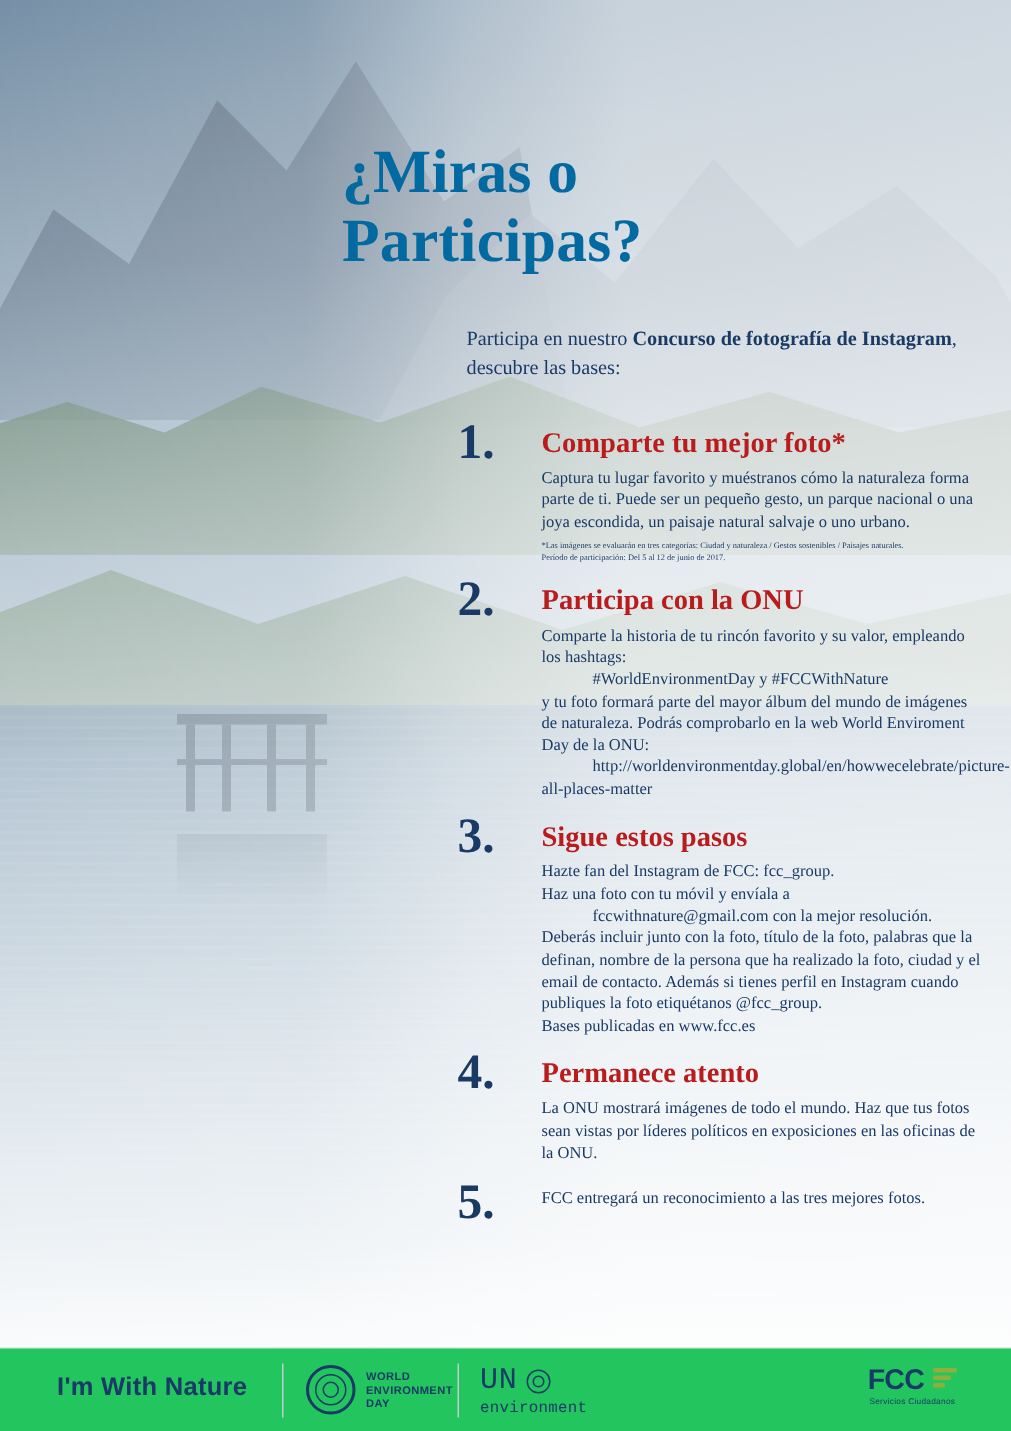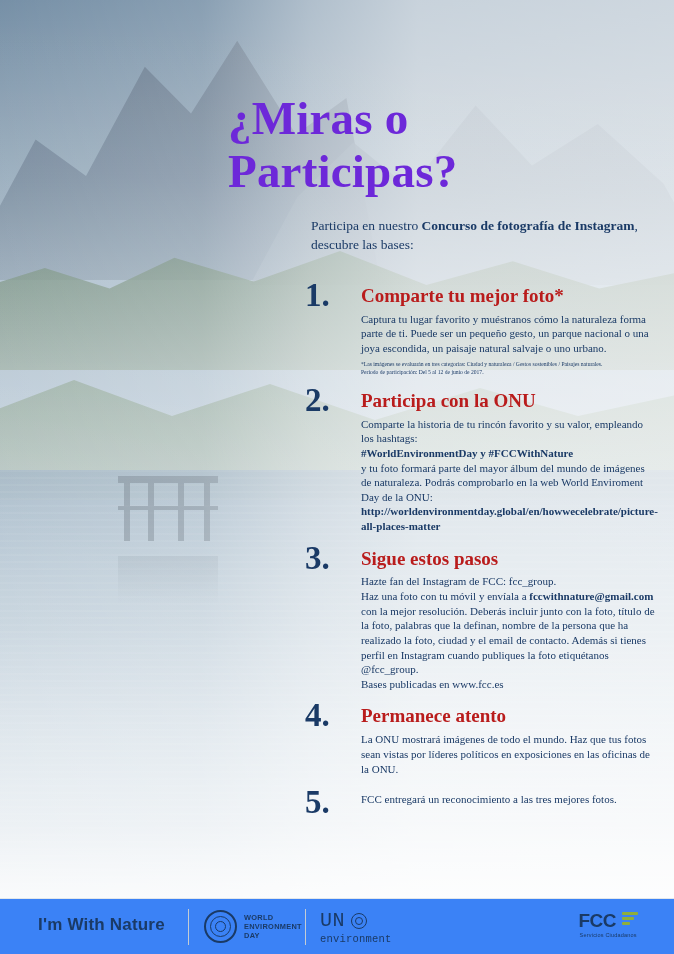--- a/index.html
+++ b/index.html
@@ -148,22 +148,22 @@
   .content {
     position: absolute;
     left: 0; top: 0;
     width: 674px; height: 898px;
   }
   .headline {
     position: absolute;
     left: 228px;
     top: 92px;
     width: 420px;
-    color: #6d28d9;
-    font-size: 47px;
+    color: #0369a1;
+    font-size: 41px;
     line-height: 1.12;
     font-weight: bold;
     letter-spacing: 0.2px;
   }
   .intro {
     position: absolute;
     left: 311px;
     top: 216px;
     width: 330px;
     color: #1a3a66;
@@ -199,34 +199,34 @@
     font-size: 19px;
     font-weight: bold;
     line-height: 1.2;
     margin: 0 0 4px 0;
   }
   .step-body {
     color: #1a3a66;
     font-size: 11px;
     line-height: 1.33;
   }
-  .step-body b { font-weight: bold; }
+  .step-body b { font-weight: normal; margin-left: 34px; }
   .step-note {
     color: #1a3a66;
     font-size: 5.6px;
     line-height: 1.45;
     margin-top: 4px;
   }
 
   
   .footer {
     position: absolute;
     left: 0; top: 898px;
     width: 674px; height: 56px;
-    background: #3b82f6;
+    background: #22c55e;
     border-top: 1px solid #e2e7eb;
   }
   .footer-inner {
     position: relative;
     width: 674px;
     height: 56px;
   }
   .iwn {
     position: absolute;
     left: 38px; top: 16px;

